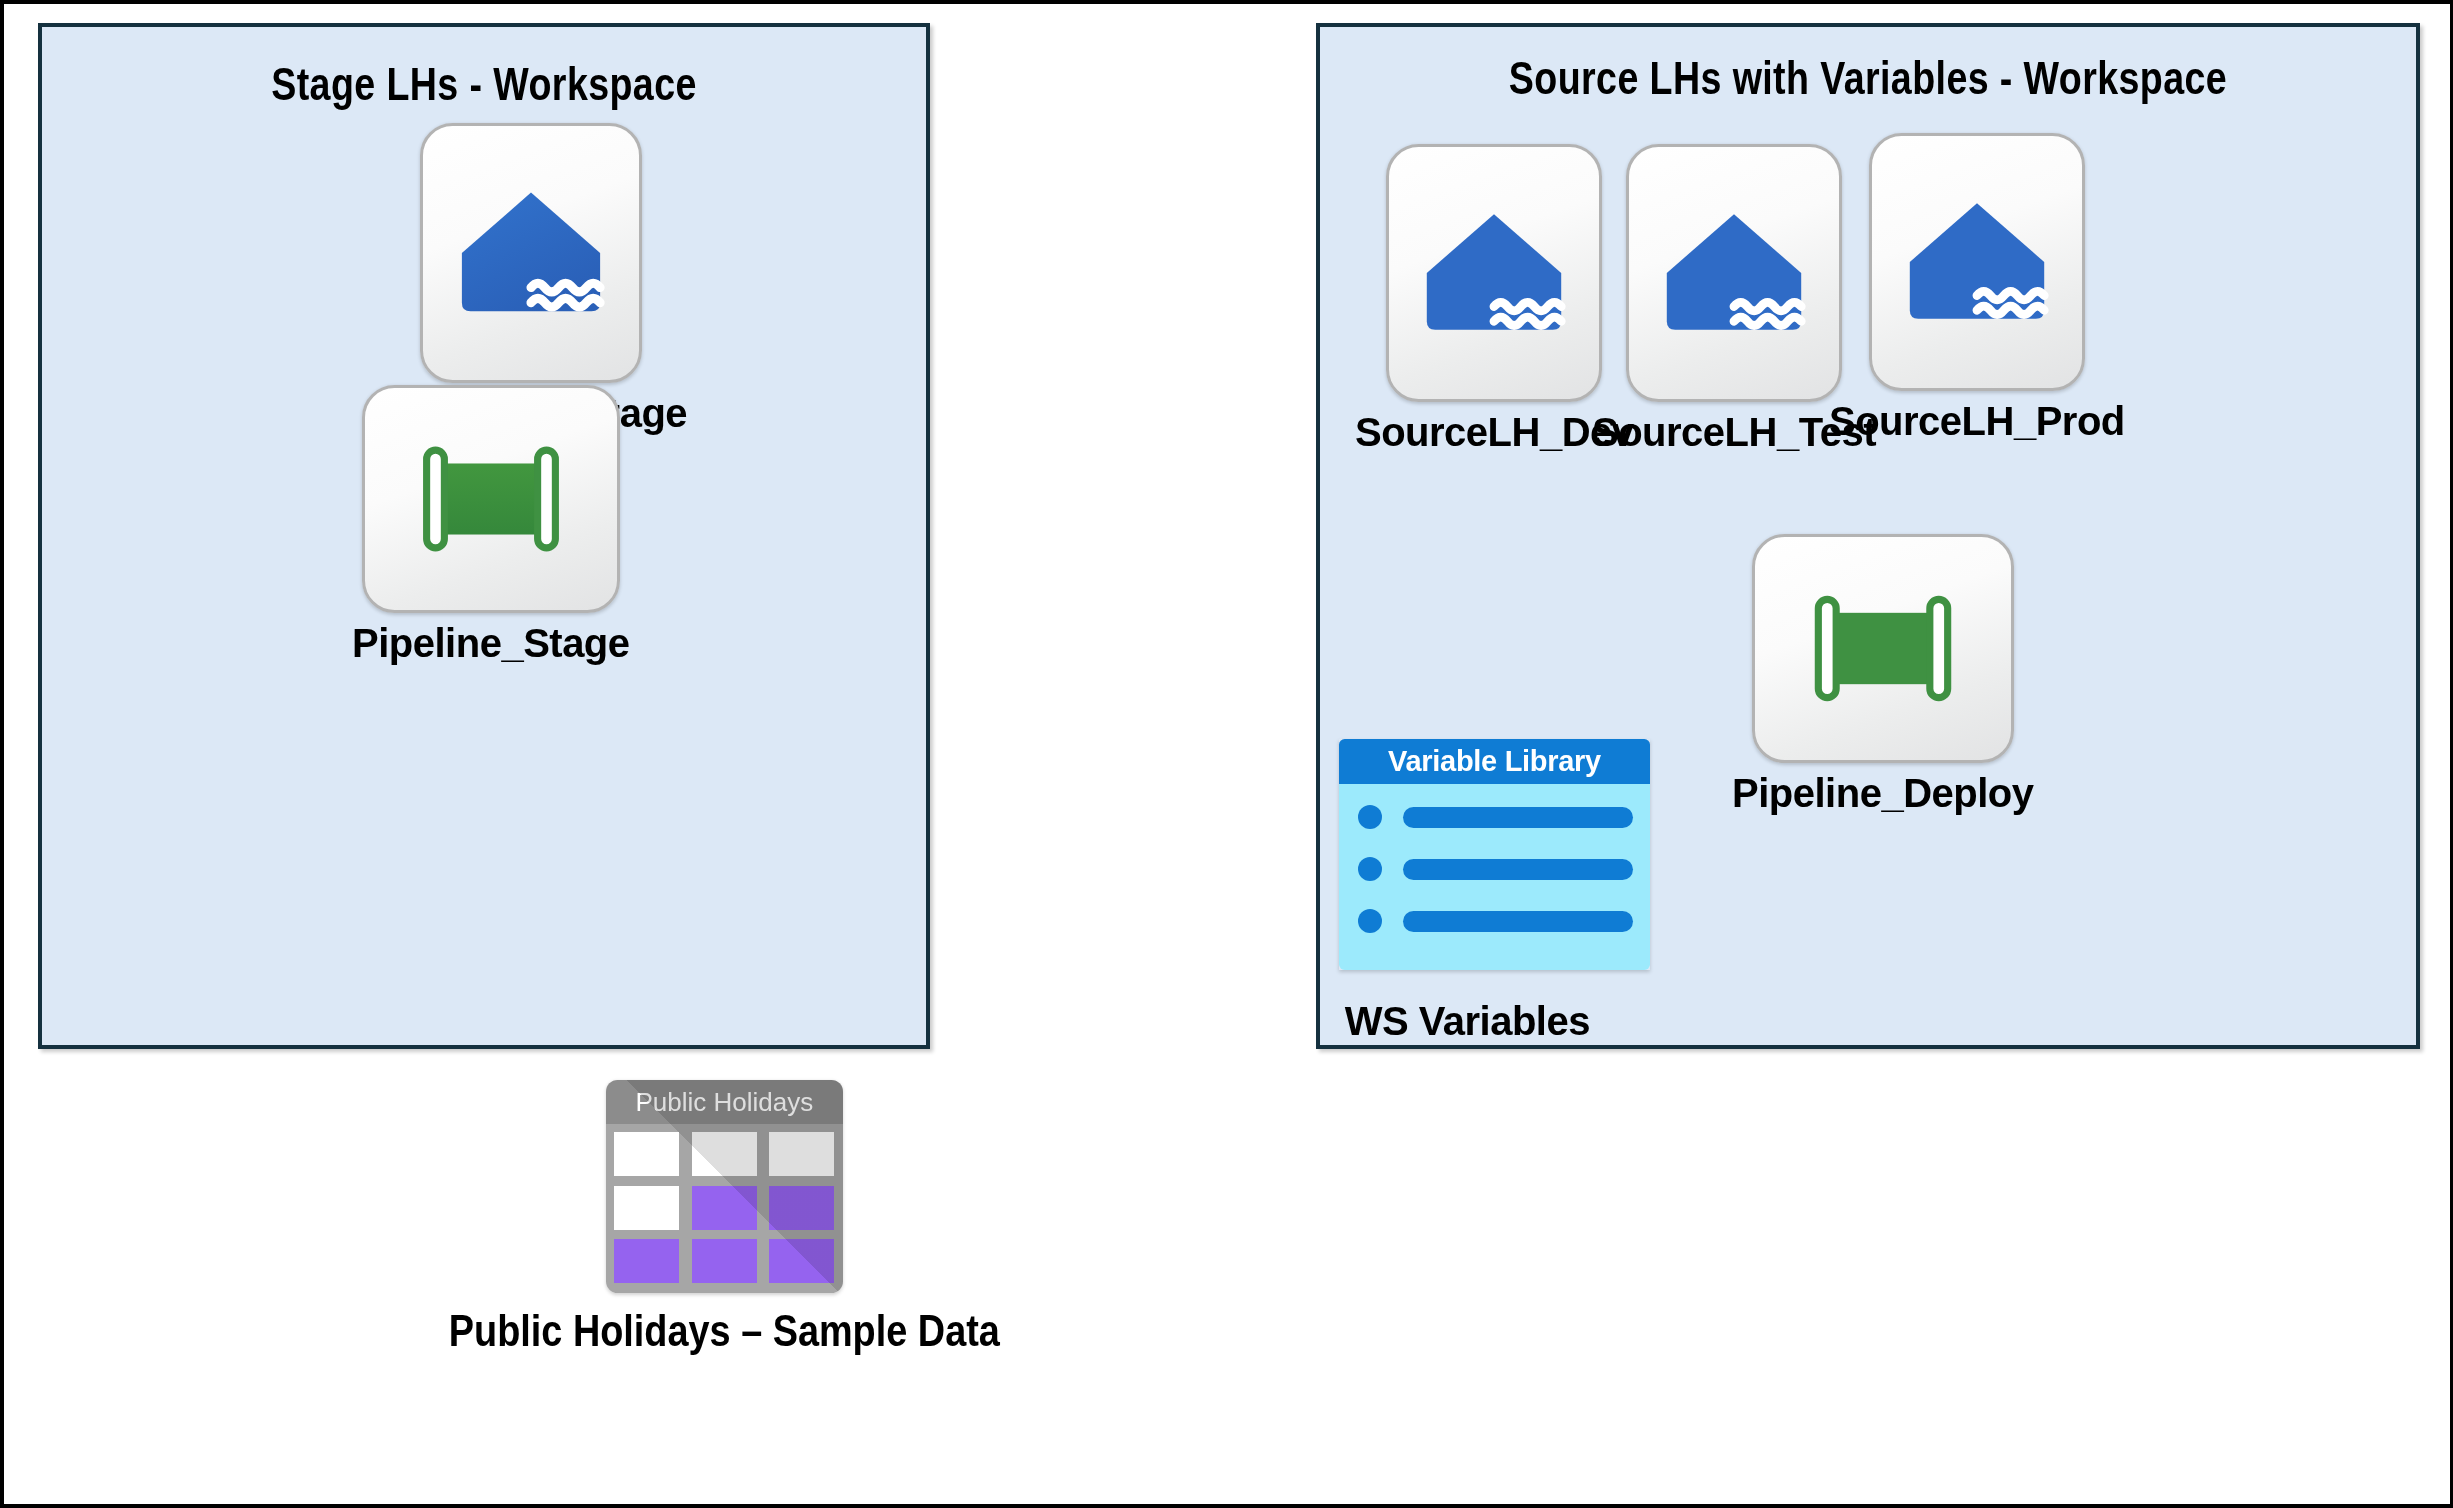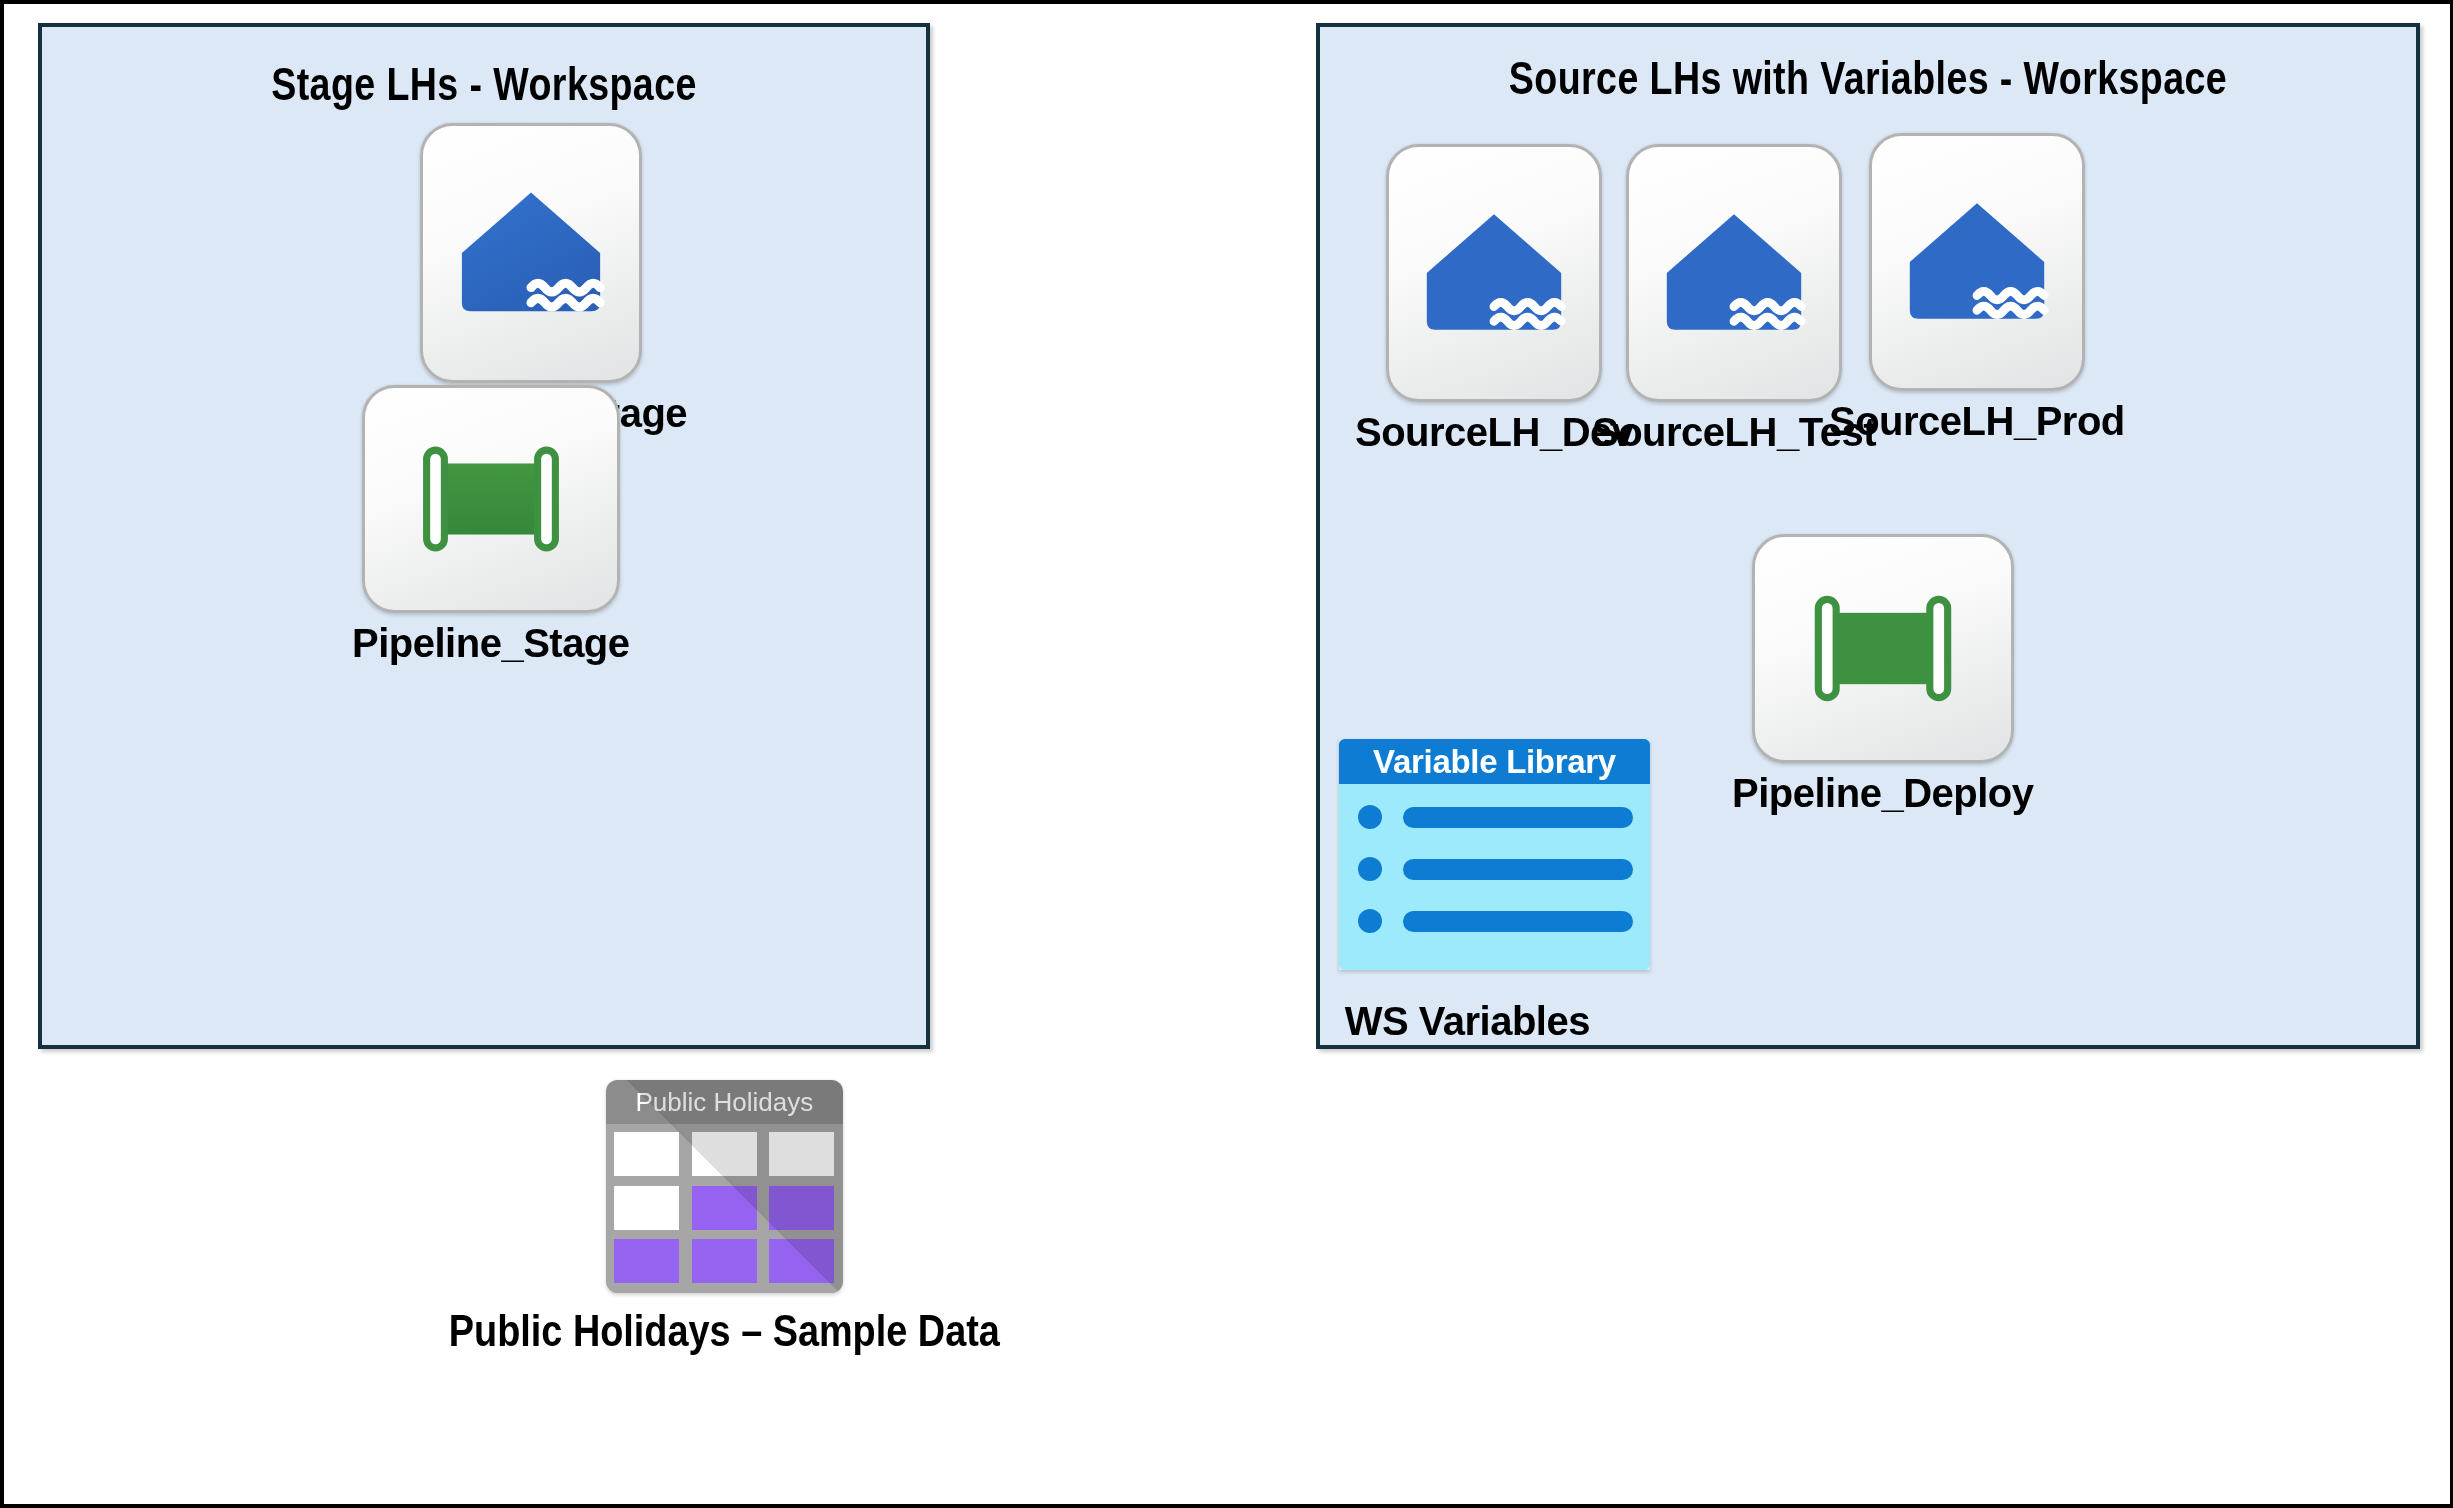--- a/index.html
+++ b/index.html
@@ -90,21 +90,21 @@
     height: 45px;
     background: #0f7cd4;
     border-radius: 5.7px 5.7px 0 0;
     display: flex;
     align-items: center;
     justify-content: center;
   }
   .varlib-head-text {
     color: #ffffff;
     font-weight: 700;
-    font-size: 33px;
+    font-size: 29px;
     font-family: "Liberation Sans", sans-serif;
     letter-spacing: -0.3px;
   }
   .varlib-body {
     height: 186px;
     background: #9ceafc;
     border-radius: 0 0 5.7px 5.7px;
     padding: 21px 17px 0 19px;
     box-sizing: border-box;
   }

